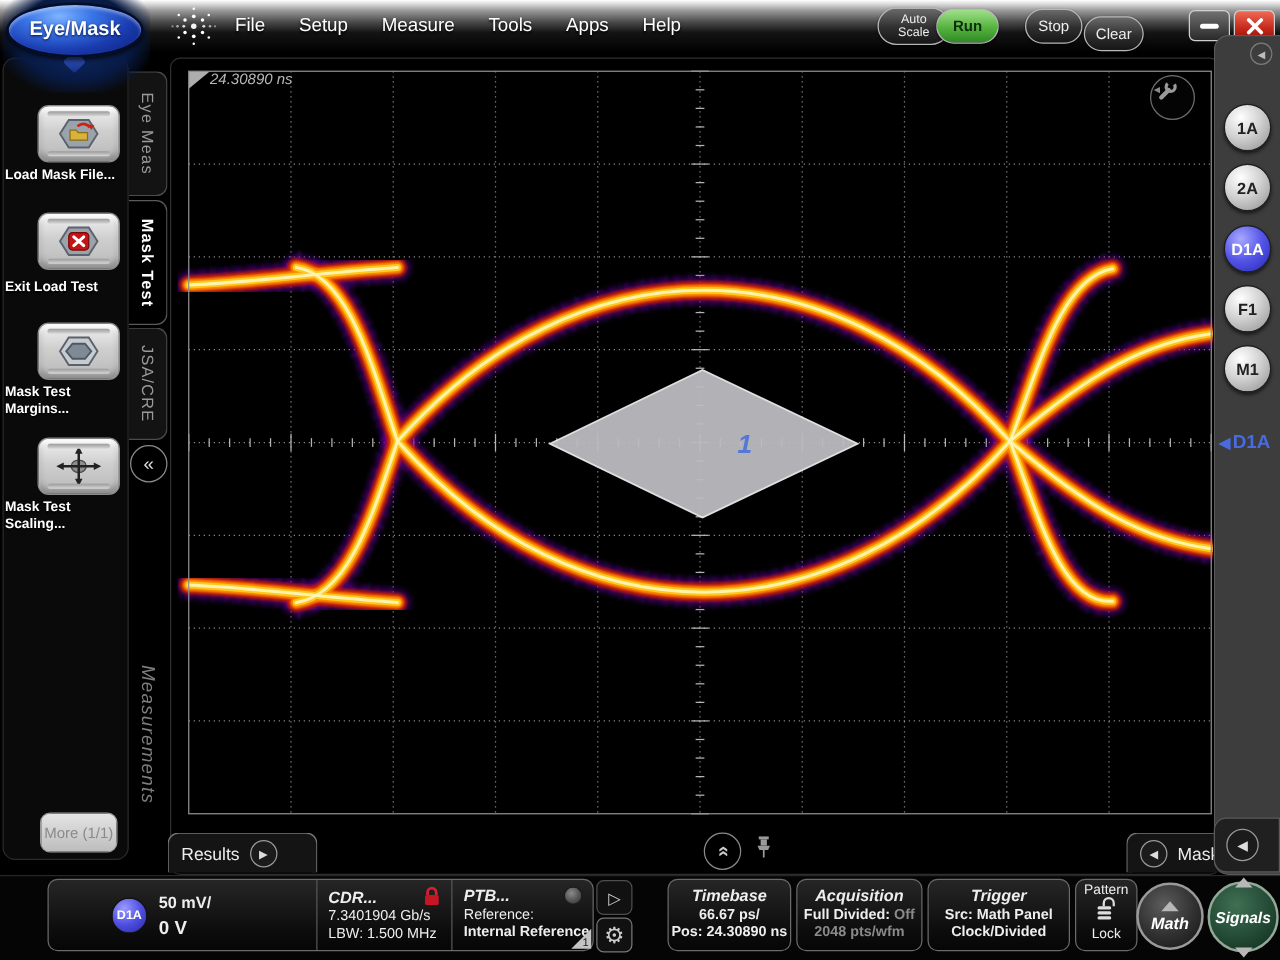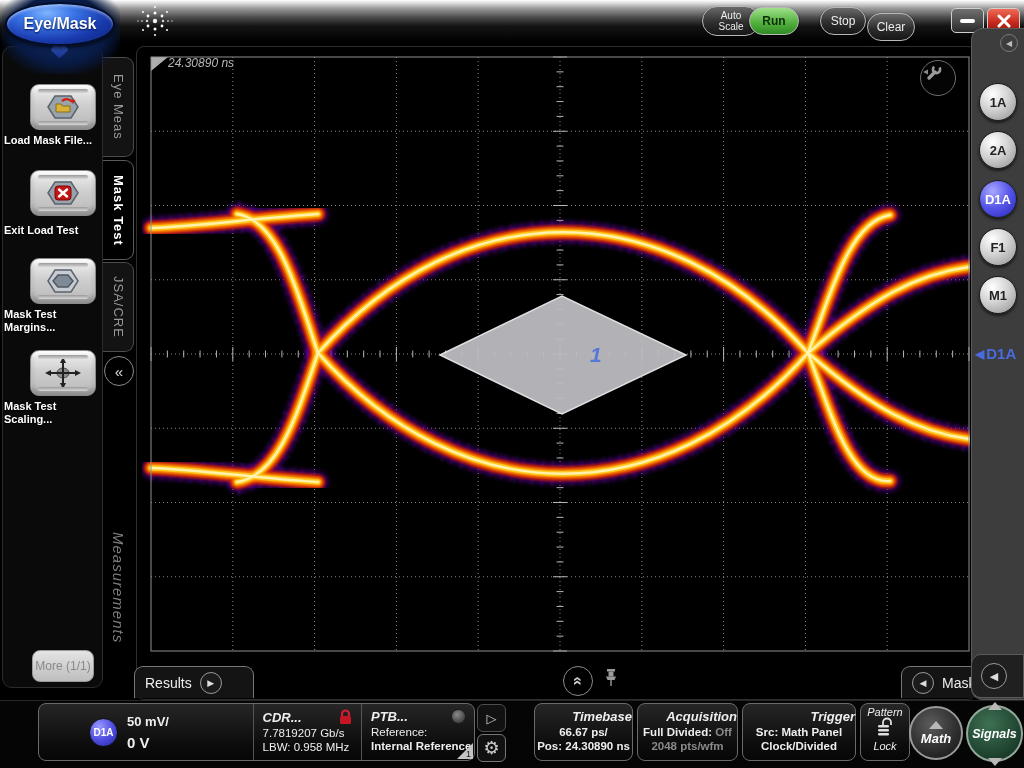--- a/index.html
+++ b/index.html
@@ -140,39 +140,47 @@
     border-left:16px solid transparent; border-bottom:16px solid #c4c4c4; }
   #ptb-page { position:absolute; right:3px; bottom:1px; font-size:9px; color:#1a1a1a; z-index:2; }
   .sqbtn { width:29px; height:28px; border-radius:6px; border:1px solid #4e4e4e; background:#111;
     display:flex; align-items:center; justify-content:center; color:#ccc; }
   #play-btn { left:477px; top:3px; font-size:13px; }
   #gear-btn { left:477px; top:33px; font-size:18px; border-color:#777; }
   .info-panel { text-align:center; padding-top:5px; }
   #tb-panel  { left:534px; top:2px; width:99px;  height:58px; }
   #acq-panel { left:637px; top:2px; width:101px; height:58px; }
   #trg-panel { left:742px; top:2px; width:114px; height:58px; }
-  .info-title { font-size:13px; font-weight:bold; font-style:italic;text-align:right; }
+  .info-title { font-size:13px; font-weight:bold; font-style:italic; }
   .info-line { font-size:11.5px; margin-top:2px; white-space:nowrap;font-weight:bold; }
   #lock-panel { left:860px; top:2px; width:50px; height:58px; text-align:center; padding-top:2px; }
-  #lock-panel .pl { font-size:11px;font-style:italic; }
+  #lock-panel .pl { font-size:11px; }
   .roundbig { border-radius:50%; display:flex; flex-direction:column; align-items:center;
     justify-content:center; color:#fff; font-weight:bold; font-style:italic; }
   #math-btn { left:909px; top:5px; width:54px; height:54px; font-size:13px;
     border:2px solid #9a9a9a; background:radial-gradient(circle at 40% 32%, #5c5c5c, #303030 55%, #121212); }
   #signals-btn { left:966px; top:4px; width:57px; height:57px; font-size:12.5px;
     border:2px solid #93a89a; background:radial-gradient(circle at 40% 32%, #3f7053, #234a35 55%, #0f2a1b);gap:15px; }
   .tri-up { width:0; height:0; border-left:7px solid transparent; border-right:7px solid transparent;
     border-bottom:8px solid #b8b8b8; margin-bottom:2px; }
   .tri-down { width:0; height:0; border-left:7px solid transparent; border-right:7px solid transparent;
     border-top:8px solid #b8b8b8; margin-top:2px; }
 </style>
 </head>
 <body>
 
 <div id="topbar" class="abs">
+  <div id="menu" class="abs">
+    <span class="menu-item">File</span>
+    <span class="menu-item">Setup</span>
+    <span class="menu-item">Measure</span>
+    <span class="menu-item">Tools</span>
+    <span class="menu-item">Apps</span>
+    <span class="menu-item">Help</span>
+  </div>
   <svg class="abs" style="left:136px;top:2px" width="38" height="38">
     <g fill="#fff">
       <circle cx="19" cy="19" r="2.2" opacity=".95"></circle>
       <circle cx="19" cy="11" r="1.5"></circle>
         <circle cx="19" cy="5" r="1"></circle>
       <circle cx="19" cy="27" r="1.5"></circle>
         <circle cx="19" cy="33" r="1"></circle>
       <circle cx="12" cy="14" r="1.4"></circle>
         <circle cx="7" cy="10" r="1"></circle>
       <circle cx="26" cy="14" r="1.4"></circle>
@@ -566,22 +574,22 @@
       <div id="ch-offset">0 V</div>
     </div>
     <div id="cdr-sec" class="sub-sec">
       <div class="sec-title">
         <span>CDR...</span>
         <svg width="15" height="16">
           <path d="M4 7 V5 a3.5 3.5 0 0 1 7 0 V7" fill="none" stroke="#d42030" stroke-width="2.2"></path>
           <rect x="2" y="7" width="11" height="8" rx="1.5" fill="#c41624"></rect>
         </svg>
       </div>
-      <div class="sec-line">7.7819207 Gb/s</div>
-      <div class="sec-line">LBW: 0.958 MHz</div>
+      <div class="sec-line">7.3401904 Gb/s</div>
+      <div class="sec-line">LBW: 1.500 MHz</div>
     </div>
     <div id="ptb-sec" class="sub-sec">
       <div class="sec-title">
         <span>PTB...</span>
         <div id="ptb-led"></div>
       </div>
       <div class="sec-line">Reference:</div>
       <div class="sec-line" style="font-weight:bold">Internal Reference</div>
       <div id="ptb-fold"></div>
       <div id="ptb-page">1</div>

